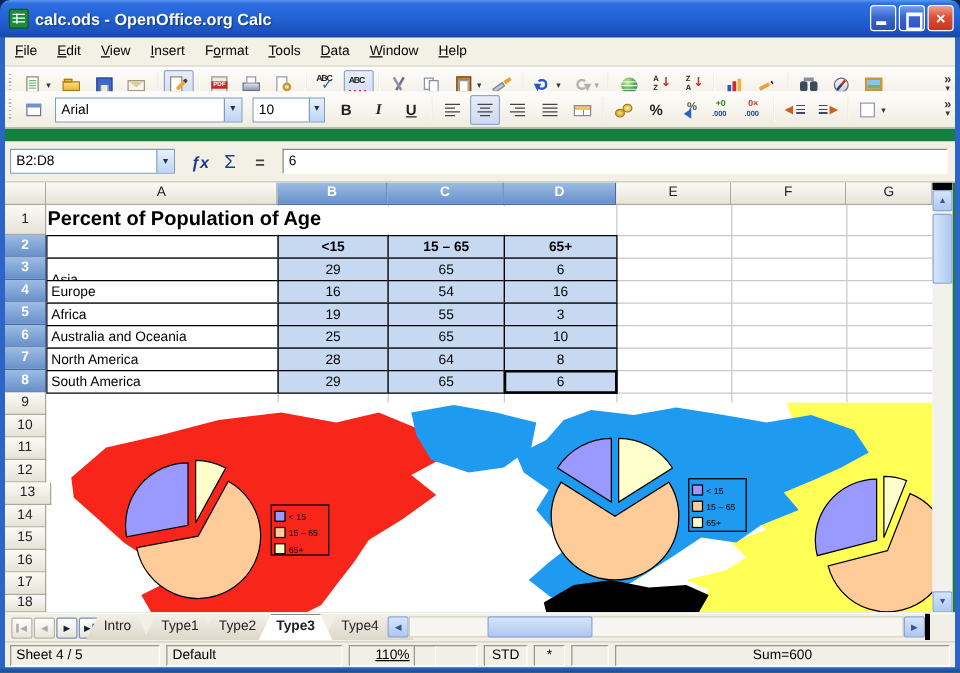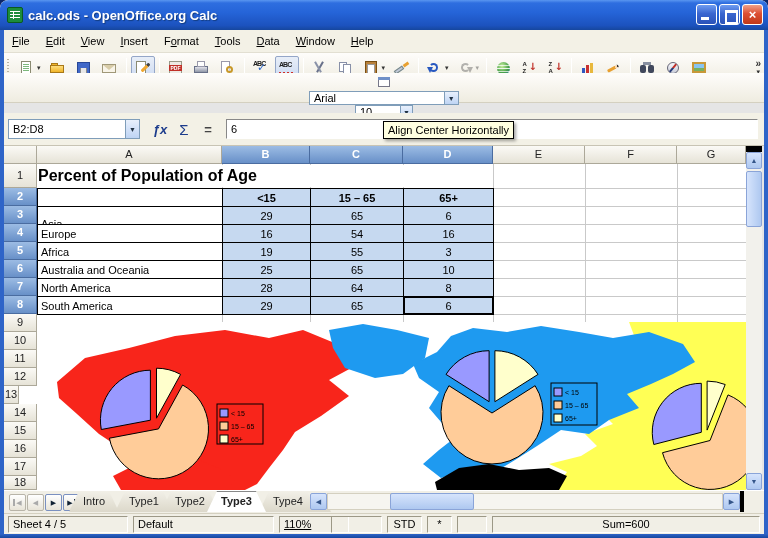--- a/index.html
+++ b/index.html
@@ -1,17 +1,17 @@
 <!DOCTYPE html>
 <html><head>
 <meta charset="utf-8">
 <style>
   html,body{margin:0;padding:0;background:#0A246A;font-family:"Liberation Sans",sans-serif;}
   *{box-sizing:border-box;}
-  #window{position:relative;width:768px;height:538px;background:#e5e5e5;overflow:hidden;border-radius:8px 8px 0 0;}
+  #window{position:relative;width:768px;height:538px;background:#15803d;overflow:hidden;border-radius:8px 8px 0 0;}
   
   #titlebar{position:absolute;left:0;top:0;width:768px;height:30px;border-radius:8px 8px 0 0;
     background:linear-gradient(180deg,#5A96F0 0%,#2E6EE0 10%,#2564D8 42%,#1C52BE 85%,#16479E 100%);
     display:flex;align-items:center;}
   #app-icon{width:16px;height:16px;margin:0 5px 0 7px;background:#1C8C3C;border:1px solid #0A5A20;border-radius:2px;position:relative;}
   #app-icon::before{content:"";position:absolute;left:2px;top:3px;width:10px;height:8px;background:
     linear-gradient(#fff,#fff) 0 0/10px 1px no-repeat,
     linear-gradient(#fff,#fff) 0 3px/10px 1px no-repeat,
     linear-gradient(#fff,#fff) 0 6px/10px 1px no-repeat,
     linear-gradient(#fff,#fff) 3px 0/1px 8px no-repeat;}
@@ -21,21 +21,21 @@
     background:linear-gradient(#6E9CF0,#3A66D0 45%,#2A52B8);font-size:13px;font-weight:bold;position:relative;}
   .winbtn.close{background:linear-gradient(#F0A088,#DD5034 45%,#C03818);}
   .winbtn.min::before{content:"";position:absolute;left:4px;bottom:4px;width:8px;height:3px;background:#fff;}
   .winbtn.restore::before{content:"";position:absolute;left:5px;top:5px;width:9px;height:9px;border:2px solid #fff;border-top-width:3px;}
   
   #menubar{position:absolute;left:4px;top:30px;width:760px;height:23px;background:#F3F1E6;border-bottom:1px solid #E2DFD2;display:flex;align-items:center;font-size:11px;color:#000;}
   .menu-item{padding:3px 8px;}
   .menu-item u{text-decoration:underline;}
   
   .tb{position:absolute;left:4px;width:760px;height:30px;background:linear-gradient(#FEFDFB,#EFECE0);border-bottom:1px solid #D4D0C0;display:flex;align-items:center;}
-  #toolbar1{top:53px;} #toolbar2{top:73px;flex-direction:column;}
+  #toolbar1{top:53px;} #toolbar2{top:73px;}
   .grip{width:6px;height:22px;margin:0 2px;background:repeating-linear-gradient(#B8B4A4 0 1px,transparent 1px 3px) 1px 2px/2px 18px no-repeat;}
   .tbtn{height:24px;min-width:24px;padding:0 2px;display:flex;align-items:center;justify-content:center;border:1px solid transparent;border-radius:2px;margin:0 1px;background:transparent;}
   .tbtn.pressed{border-color:#94A6C8;background:linear-gradient(#E8EEF8,#CCDAF2);}
   .tbtn.disabled{opacity:.42;filter:grayscale(.9);}
   .drop{font-size:7px;color:#333;margin-left:2px;}
   .tsep{width:1px;height:20px;background:#C9C5B5;border-right:1px solid #fff;margin:0 3px;}
   .tb-overflow{margin-left:auto;margin-right:3px;display:flex;flex-direction:column;align-items:center;line-height:8px;}
   .tb-overflow .chev{font-size:10px;font-weight:bold;color:#333;}
   .tb-overflow .chevdrop{font-size:7px;color:#333;}
   .fmt-glyph{font-size:12px;font-weight:bold;color:#222;width:14px;text-align:center;}
@@ -359,23 +359,20 @@
       <div class="arrow">▼</div>
     </div>
     <div id="fbtns" style="display:flex;margin-left:4px;">
         <div class="fbtn fx">ƒx</div>
         <div class="fbtn sum">Σ</div>
         <div class="fbtn eq">=</div>
       </div>
     <input id="inputline" value="6" style="">
   </div>
 
-  <div id="tooltip">
-    <span>Align Center Horizontally</span>
-  </div>
 
   <div id="grid">
     <div id="gridlines">
         <div class="vline" style="left: 218px; top: 18px; height: 158px;"></div>
         <div class="vline" style="left: 306px; top: 18px; height: 158px;"></div>
         <div class="vline" style="left: 399px; top: 18px; height: 158px;"></div>
         <div class="vline" style="left: 489px; top: 18px; height: 158px;"></div>
         <div class="vline" style="left: 581px; top: 18px; height: 158px;"></div>
         <div class="vline" style="left: 673px; top: 18px; height: 158px;"></div>
         <div class="hline" style="left: 33px; top: 42px; width: 709px;"></div>
@@ -464,21 +461,21 @@
         <div class="rowhdr sel" style="left: 0px; top: 60px; width: 33px; height: 18px; line-height: 17px;">3</div>
         <div class="rowhdr sel" style="left: 0px; top: 78px; width: 33px; height: 18px; line-height: 17px;">4</div>
         <div class="rowhdr sel" style="left: 0px; top: 96px; width: 33px; height: 18px; line-height: 17px;">5</div>
         <div class="rowhdr sel" style="left: 0px; top: 114px; width: 33px; height: 18px; line-height: 17px;">6</div>
         <div class="rowhdr sel" style="left: 0px; top: 132px; width: 33px; height: 18px; line-height: 17px;">7</div>
         <div class="rowhdr sel" style="left: 0px; top: 150px; width: 33px; height: 18px; line-height: 17px;">8</div>
         <div class="rowhdr" style="left: 0px; top: 168px; width: 33px; height: 18px; line-height: 17px;">9</div>
         <div class="rowhdr" style="left: 0px; top: 186px; width: 33px; height: 18px; line-height: 17px;">10</div>
         <div class="rowhdr" style="left: 0px; top: 204px; width: 33px; height: 18px; line-height: 17px;">11</div>
         <div class="rowhdr" style="left: 0px; top: 222px; width: 33px; height: 18px; line-height: 17px;">12</div>
-        <div class="rowhdr" style="left: 0px; top: 240px; width: 15px; height: 18px; line-height: 17px;">13</div>
+        <div class="rowhdr" style="left: 0px; top: 240px; width: 37px; height: 18px; line-height: 17px;">13</div>
         <div class="rowhdr" style="left: 0px; top: 258px; width: 33px; height: 18px; line-height: 17px;">14</div>
         <div class="rowhdr" style="left: 0px; top: 276px; width: 33px; height: 18px; line-height: 17px;">15</div>
         <div class="rowhdr" style="left: 0px; top: 294px; width: 33px; height: 18px; line-height: 17px;">16</div>
         <div class="rowhdr" style="left: 0px; top: 312px; width: 33px; height: 18px; line-height: 17px;">17</div>
         <div class="rowhdr" style="left: 0px; top: 330px; width: 33px; height: 14px; line-height: 13px;">18</div>
       </div>
     <div id="active-cell"></div>
     <div id="vscroll">
       <div id="vsplit"></div>
     <div class="sb-btn" style="left: 0px; top: 6px; width: 16px; height: 17px;">▲</div>
@@ -511,21 +508,21 @@
       <div class="tab" style="left: 301px; width: 26px; padding: 0px;"></div>
       <div class="sb-btn" style="left: 306px; top: 2px; width: 17px; height: 17px;">◀</div>
       <div style="position: absolute; left: 323px; top: 2px; width: 396px; height: 17px; background: rgb(246, 245, 240); border: 1px solid rgb(212, 208, 192);"></div>
       <div class="sb-thumb" style="left: 386px; top: 2px; width: 84px; height: 17px; background: linear-gradient(rgb(214, 228, 252), rgb(174, 200, 240));"></div>
       <div class="sb-btn" style="left: 719px; top: 2px; width: 17px; height: 17px;">▶</div>
     </div>
 
   <div id="statusbar">
       <div class="sfield" style="left: 4px; width: 120px; text-align: left;">Sheet 4 / 5</div>
       <div class="sfield" style="left: 129px; width: 141px; text-align: left;">Default</div>
-      <div class="sfield" style="left: 275px; width: 70px;  text-decoration: underline;">110%</div>
+      <div class="sfield" style="left: 275px; width: 70px; text-align: center; text-decoration: underline;">110%</div>
       <div class="sfield" style="left: 327px; width: 51px; text-align: center;"></div>
       <div class="sfield" style="left: 383px; width: 35px; text-align: center;">STD</div>
       <div class="sfield" style="left: 423px; width: 25px; text-align: center;">*</div>
       <div class="sfield" style="left: 453px; width: 30px; text-align: center;"></div>
       <div class="sfield" style="left: 488px; width: 268px; text-align: center;">Sum=600</div>
     </div>
 
   <div id="leftborder"></div>
   <div id="rightborder"></div>
   <div id="botborder"></div>

